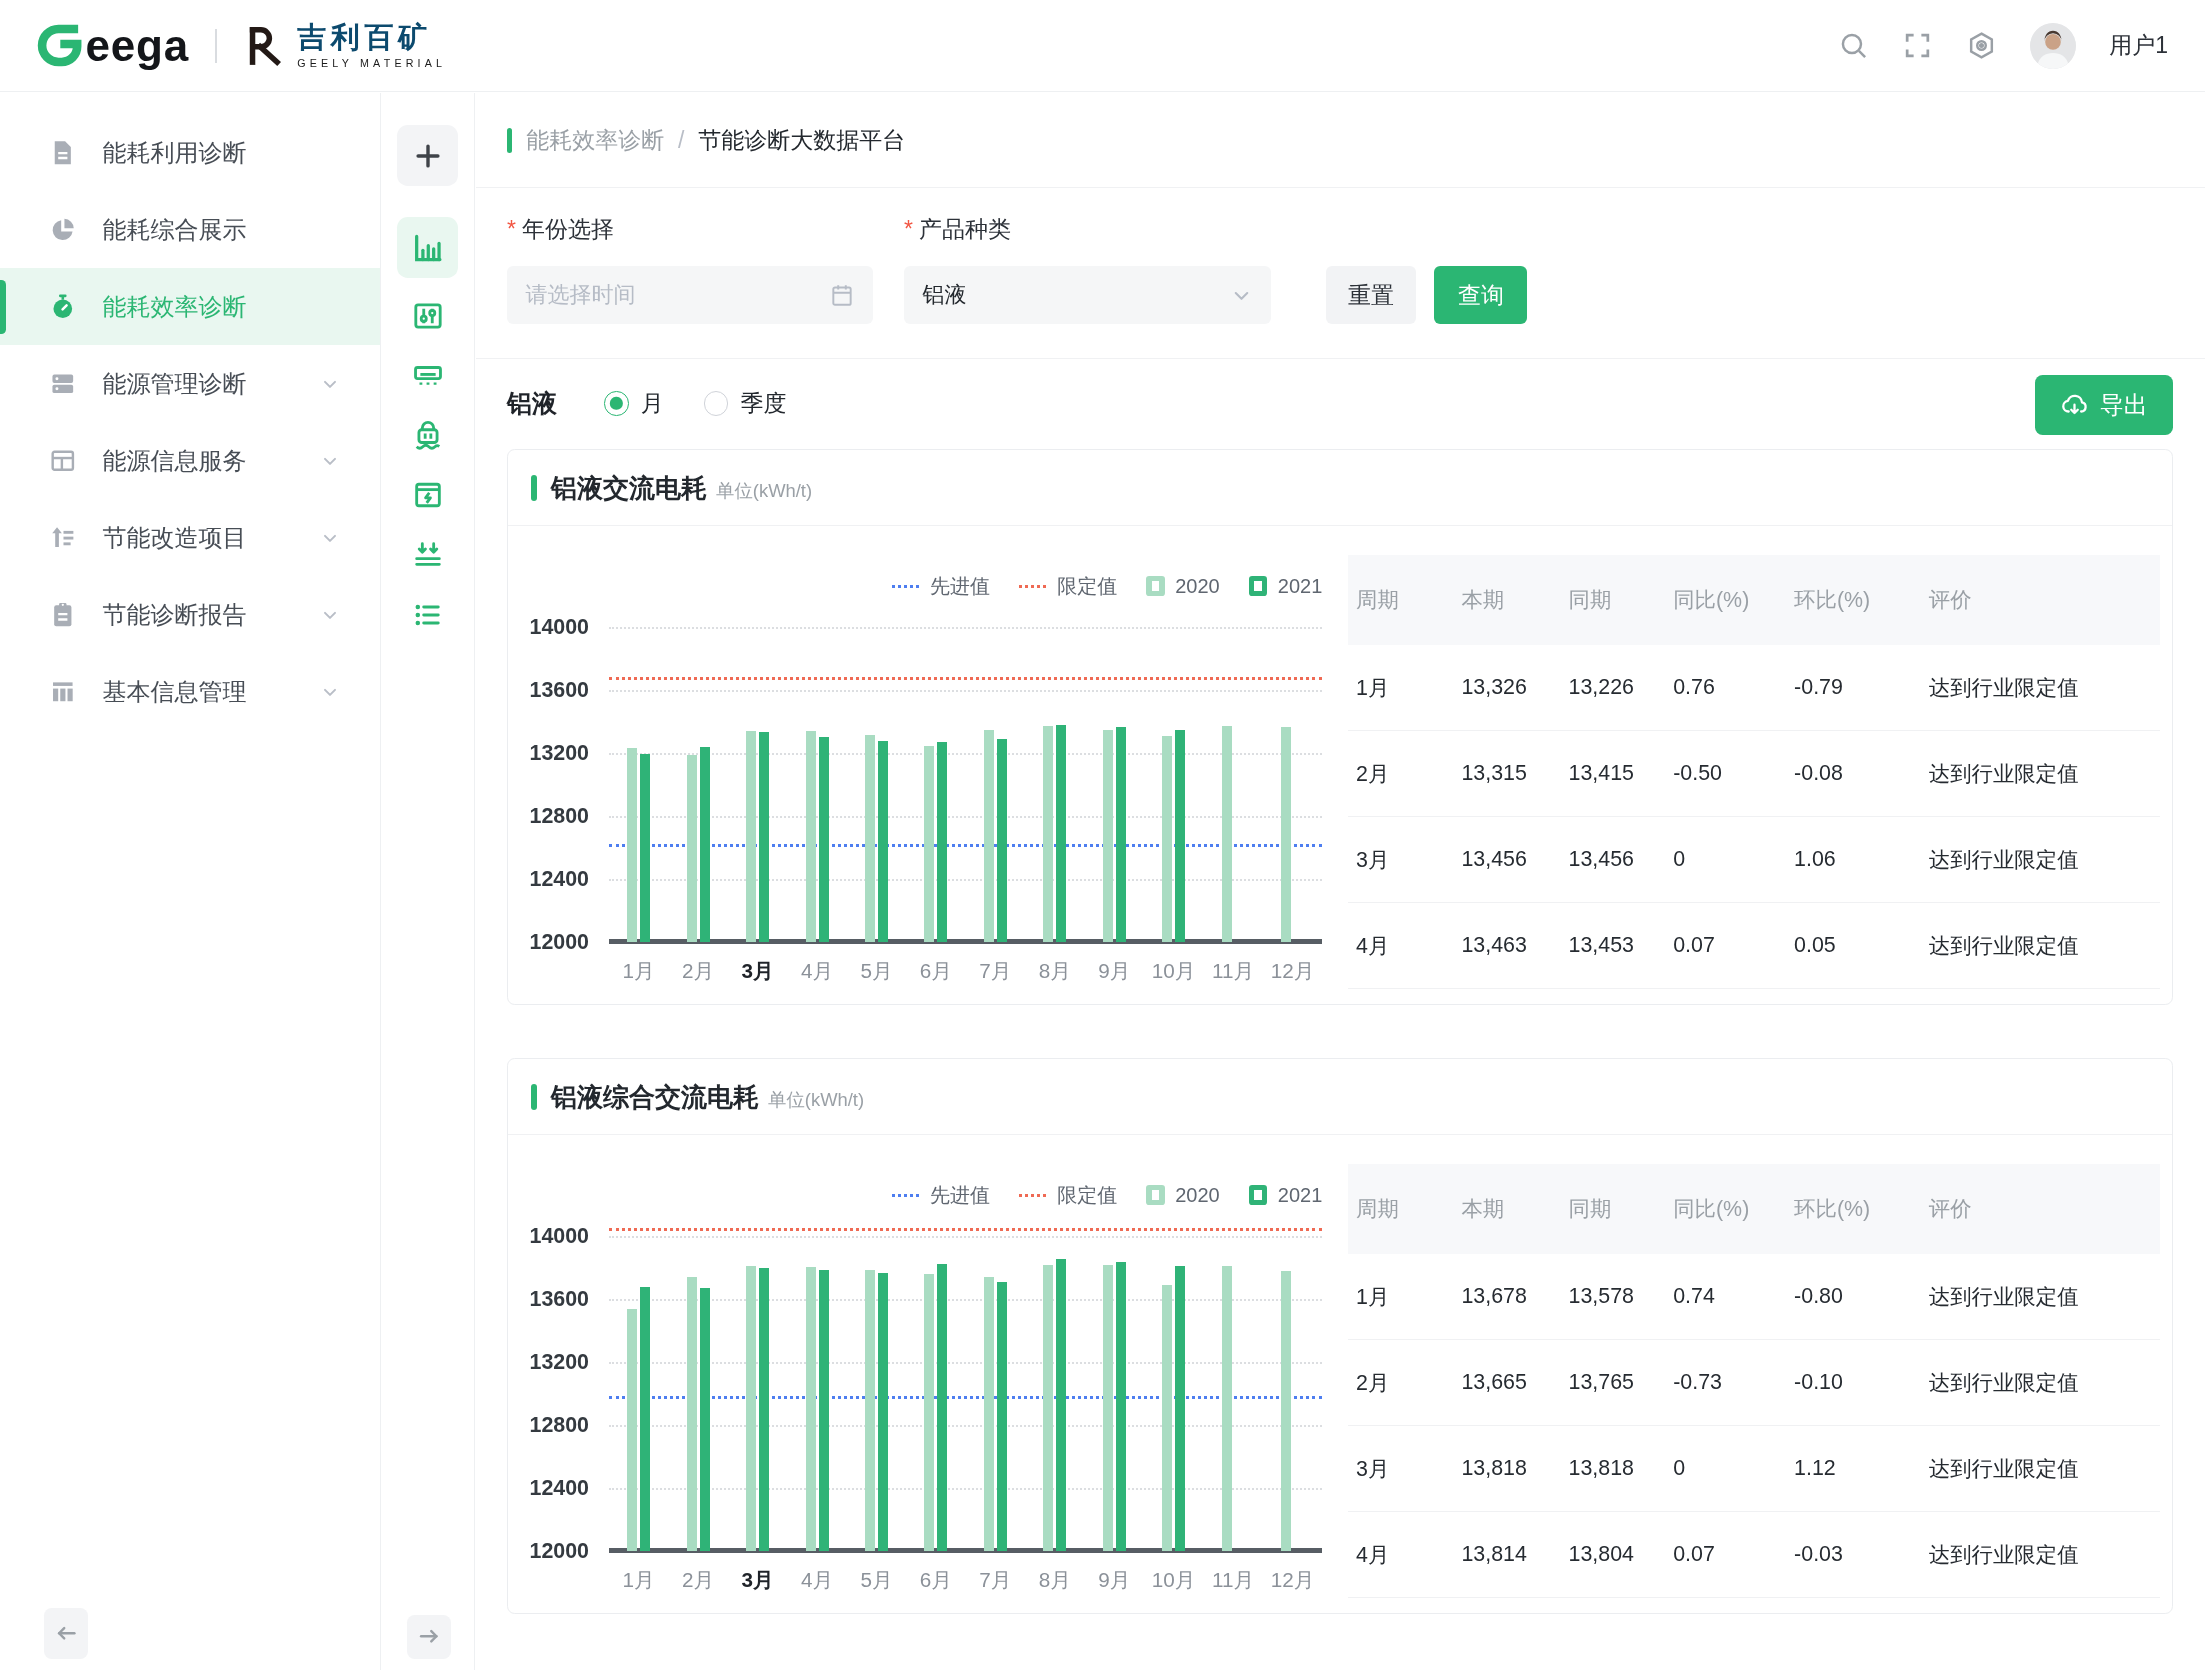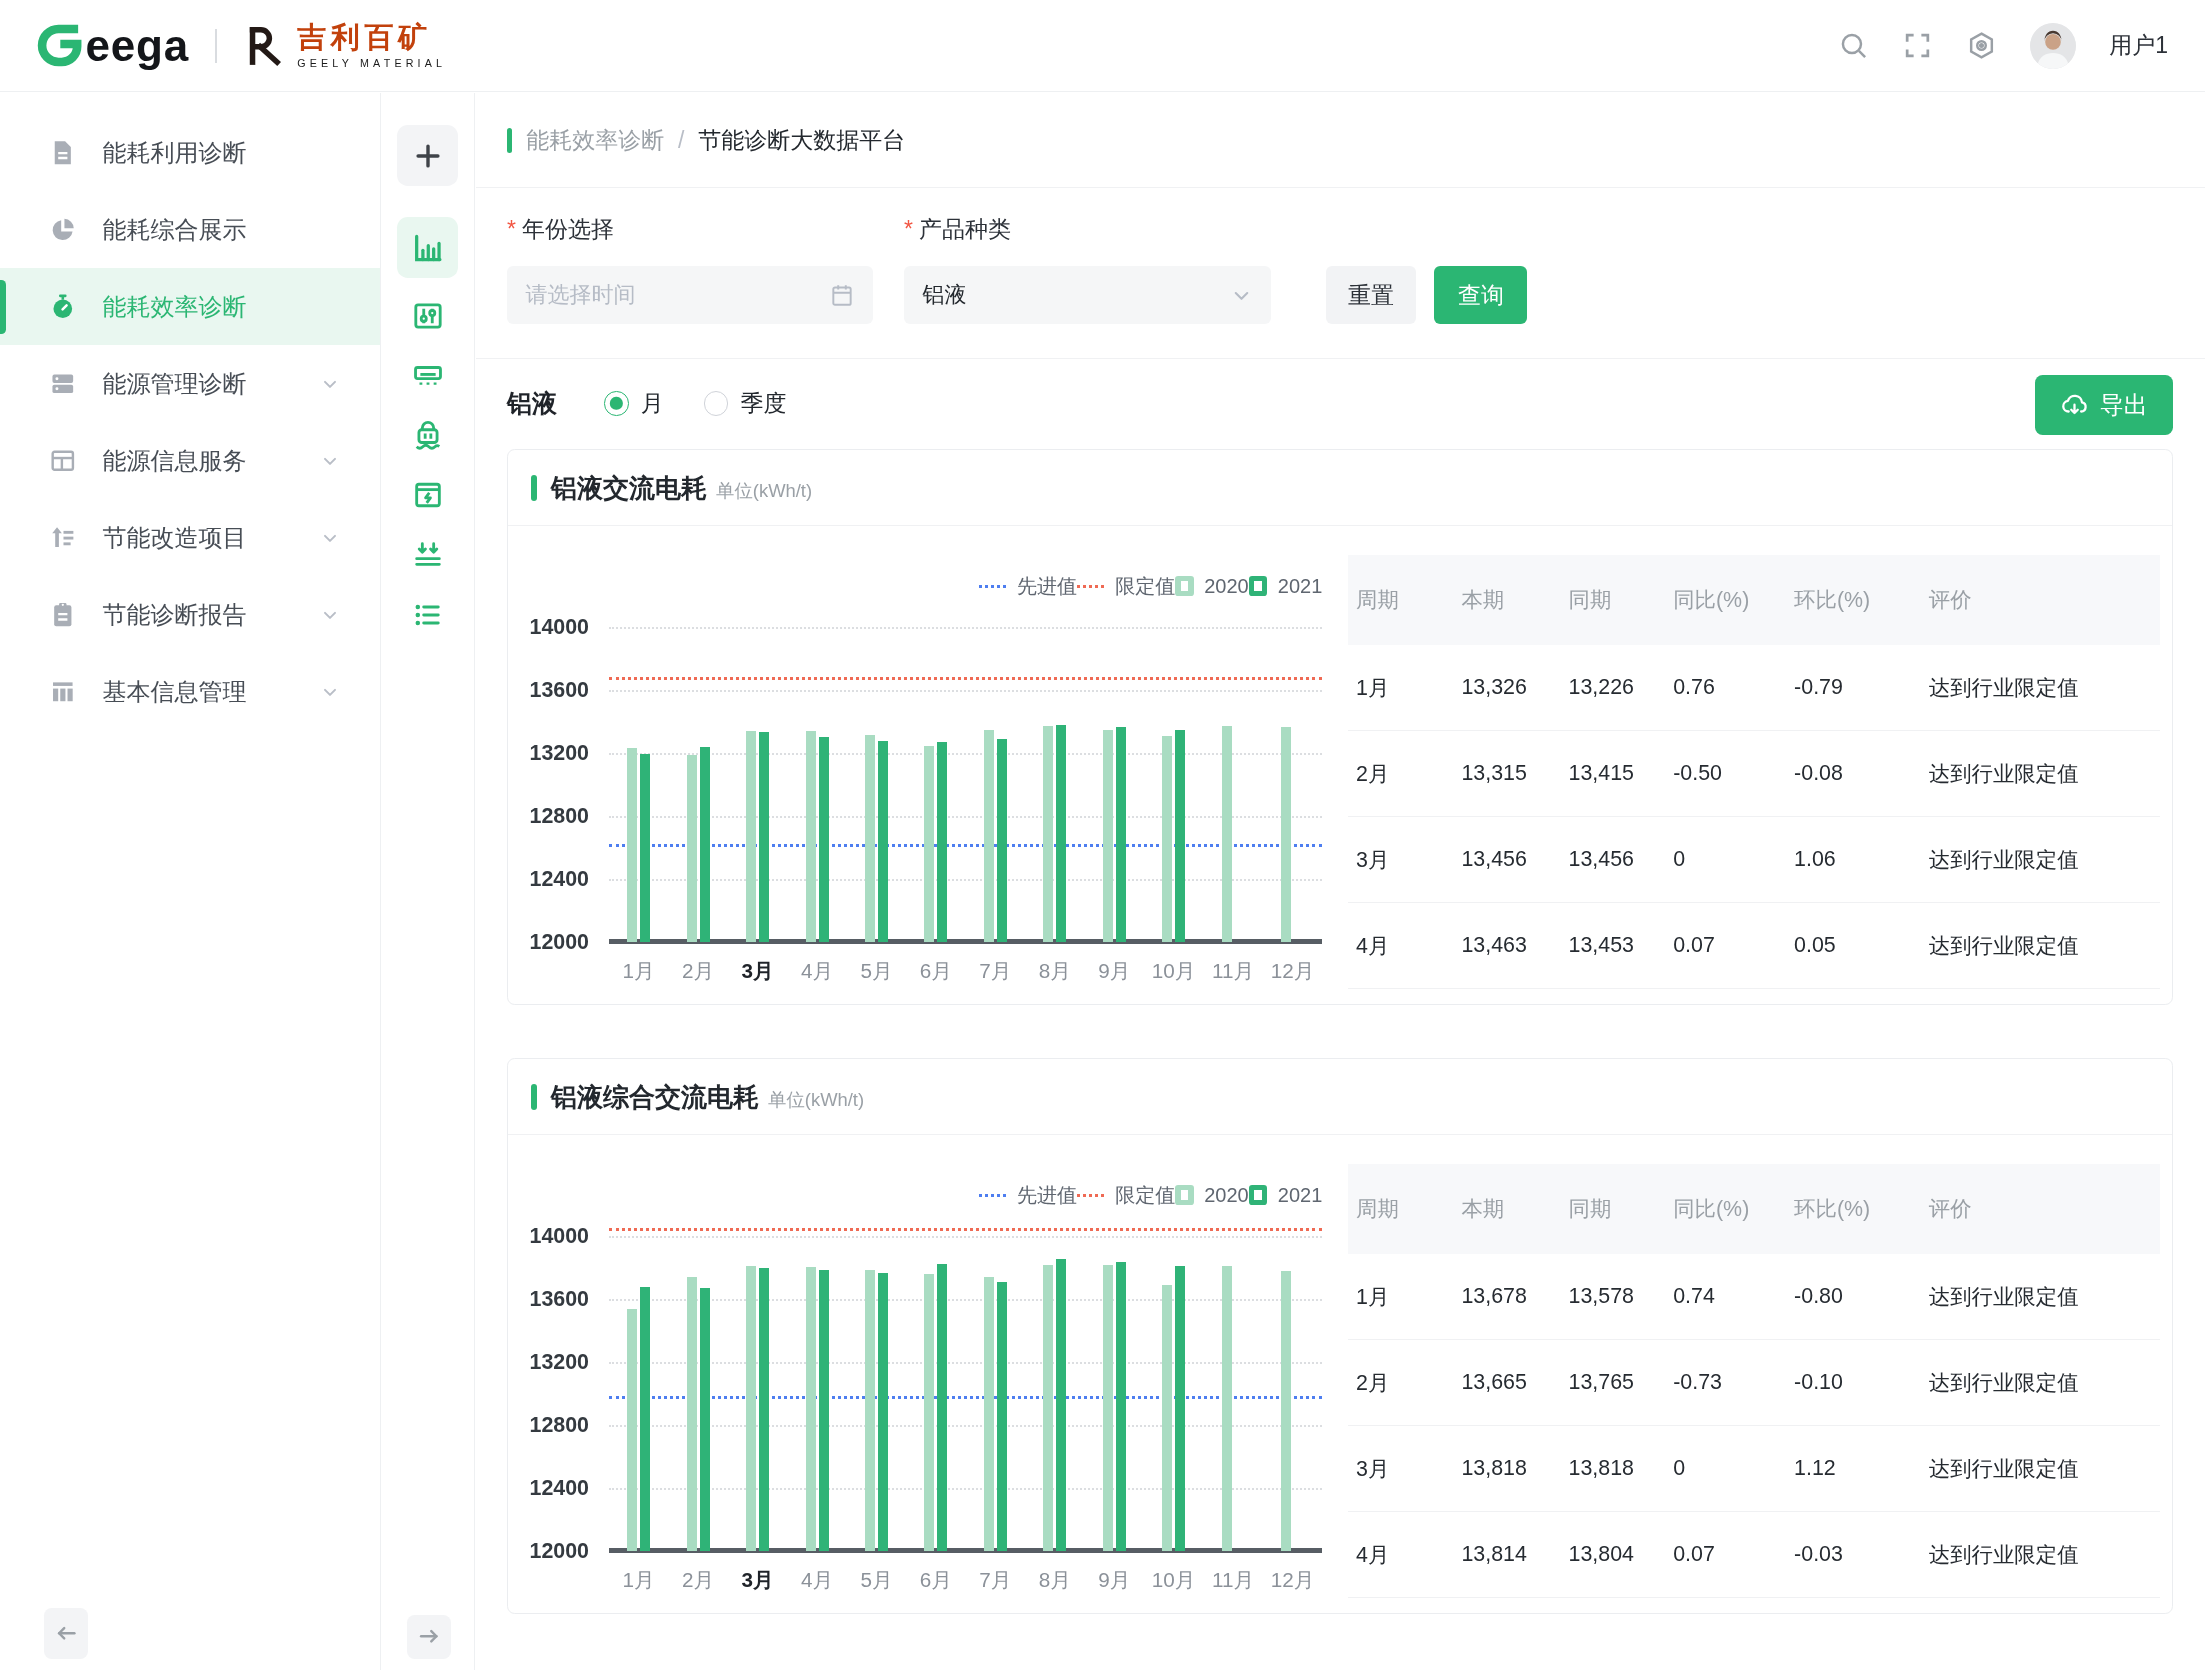--- a/index.html
+++ b/index.html
@@ -10,21 +10,21 @@
   
   .topbar { position:absolute; left:0; top:0; right:0; height:92px; background:#fff;
             border-bottom:0.8px solid #eef0f2; display:flex; align-items:center; padding:0 37px; z-index:5;}
   .brand { display:flex; align-items:center; }
   .logo-g { width:47px; height:47px; }
   .logo-word { font-size:44px; font-weight:800; color:#14161a; letter-spacing:0.8px; margin-left:1.5px;}
   .brand-sep { width:1.5px; height:34px; background:#d9dce0; margin:0 26px; }
   .geely { display:flex; align-items:center; }
   .geely-mark { width:44px; height:44px; margin-right:10.7px; color:#231916;}
   .geely-txt { display:flex; flex-direction:column; }
-  .geely-cn { font-size:29px; font-weight:700; color:#c2410c; letter-spacing:4.6px; line-height:31px;}
+  .geely-cn { font-size:29px; font-weight:700; color:#0c4a6e; letter-spacing:4.6px; line-height:31px;}
   .geely-en { font-size:10.7px; color:#1b1b1b; letter-spacing:4.2px; margin-top:3.1px;}
   .top-right { margin-left:auto; display:flex; align-items:center; gap:33px; }
   .top-ic { width:31px; height:31px; color:#9aa0a6; cursor:pointer; }
   .avatar { width:46px; height:46px; border-radius:50%; overflow:hidden; background:#e9eaec; }
   .user-name { font-size:23px; color:#2c3138; }
 
   
   .sidebar { position:absolute; left:0; top:93px; bottom:0; width:381px; background:#fff;
              border-right:0.8px solid #eef0f2; padding-top:21.4px;}
   .side-item { position:relative; height:77px; display:flex; align-items:center; cursor:pointer; }
@@ -100,21 +100,21 @@
   .card-head { display:flex; align-items:baseline; padding:20.7px 23px 19px; border-bottom:0.8px solid #f0f1f3;}
   .card-bar { width:6.1px; height:26px; border-radius:3.1px; background:#2bb673; margin-right:13.8px; align-self:center;}
   .card-title { font-size:26px; font-weight:700; color:#23282e;}
   .card-unit { font-size:18.4px; color:#9aa0a6; margin-left:9.2px;}
   .card-body { display:flex; height:481px; }
   .chart-wrap { width:50.5%; position:relative; }
   .table-wrap { width:49.5%; padding:29px 12.3px 0 0; }
 
   
   .chart { position:absolute; inset:0; }
-  .legend { position:absolute; top:47px; right:26px; display:flex; align-items:center; }
+  .legend { position:absolute; top:47px; right:26px; display:flex; align-items:center; gap:29px;}
   .lg-item { display:flex; align-items:center; gap:10.7px;}
   .lg-line { width:27.6px; border-top:3.8px dotted currentColor; }
   .lg-box { width:18.4px; height:20px; border-radius:3.1px; display:flex; align-items:center; justify-content:center;}
   .lg-box i { display:block; width:7.7px; height:10px; background:#fff;}
   .lg-label { font-size:20px; color:#5f6670; }
   .ylabels { position:absolute; left:0; top:101px; bottom:65px; width:81px;}
   .ylabel { position:absolute; right:0; transform:translateY(-50%); font-size:21.4px; font-weight:700; color:#343a40;}
   .plot { position:absolute; left:101px; right:26px; top:101px; bottom:65px;}
   .gridline { position:absolute; left:0; right:0; border-top:2.3px dotted #dcdee1; }
   .axisline { position:absolute; left:0; right:0; bottom:-2.3px; height:5.4px; background:#575d64;}

